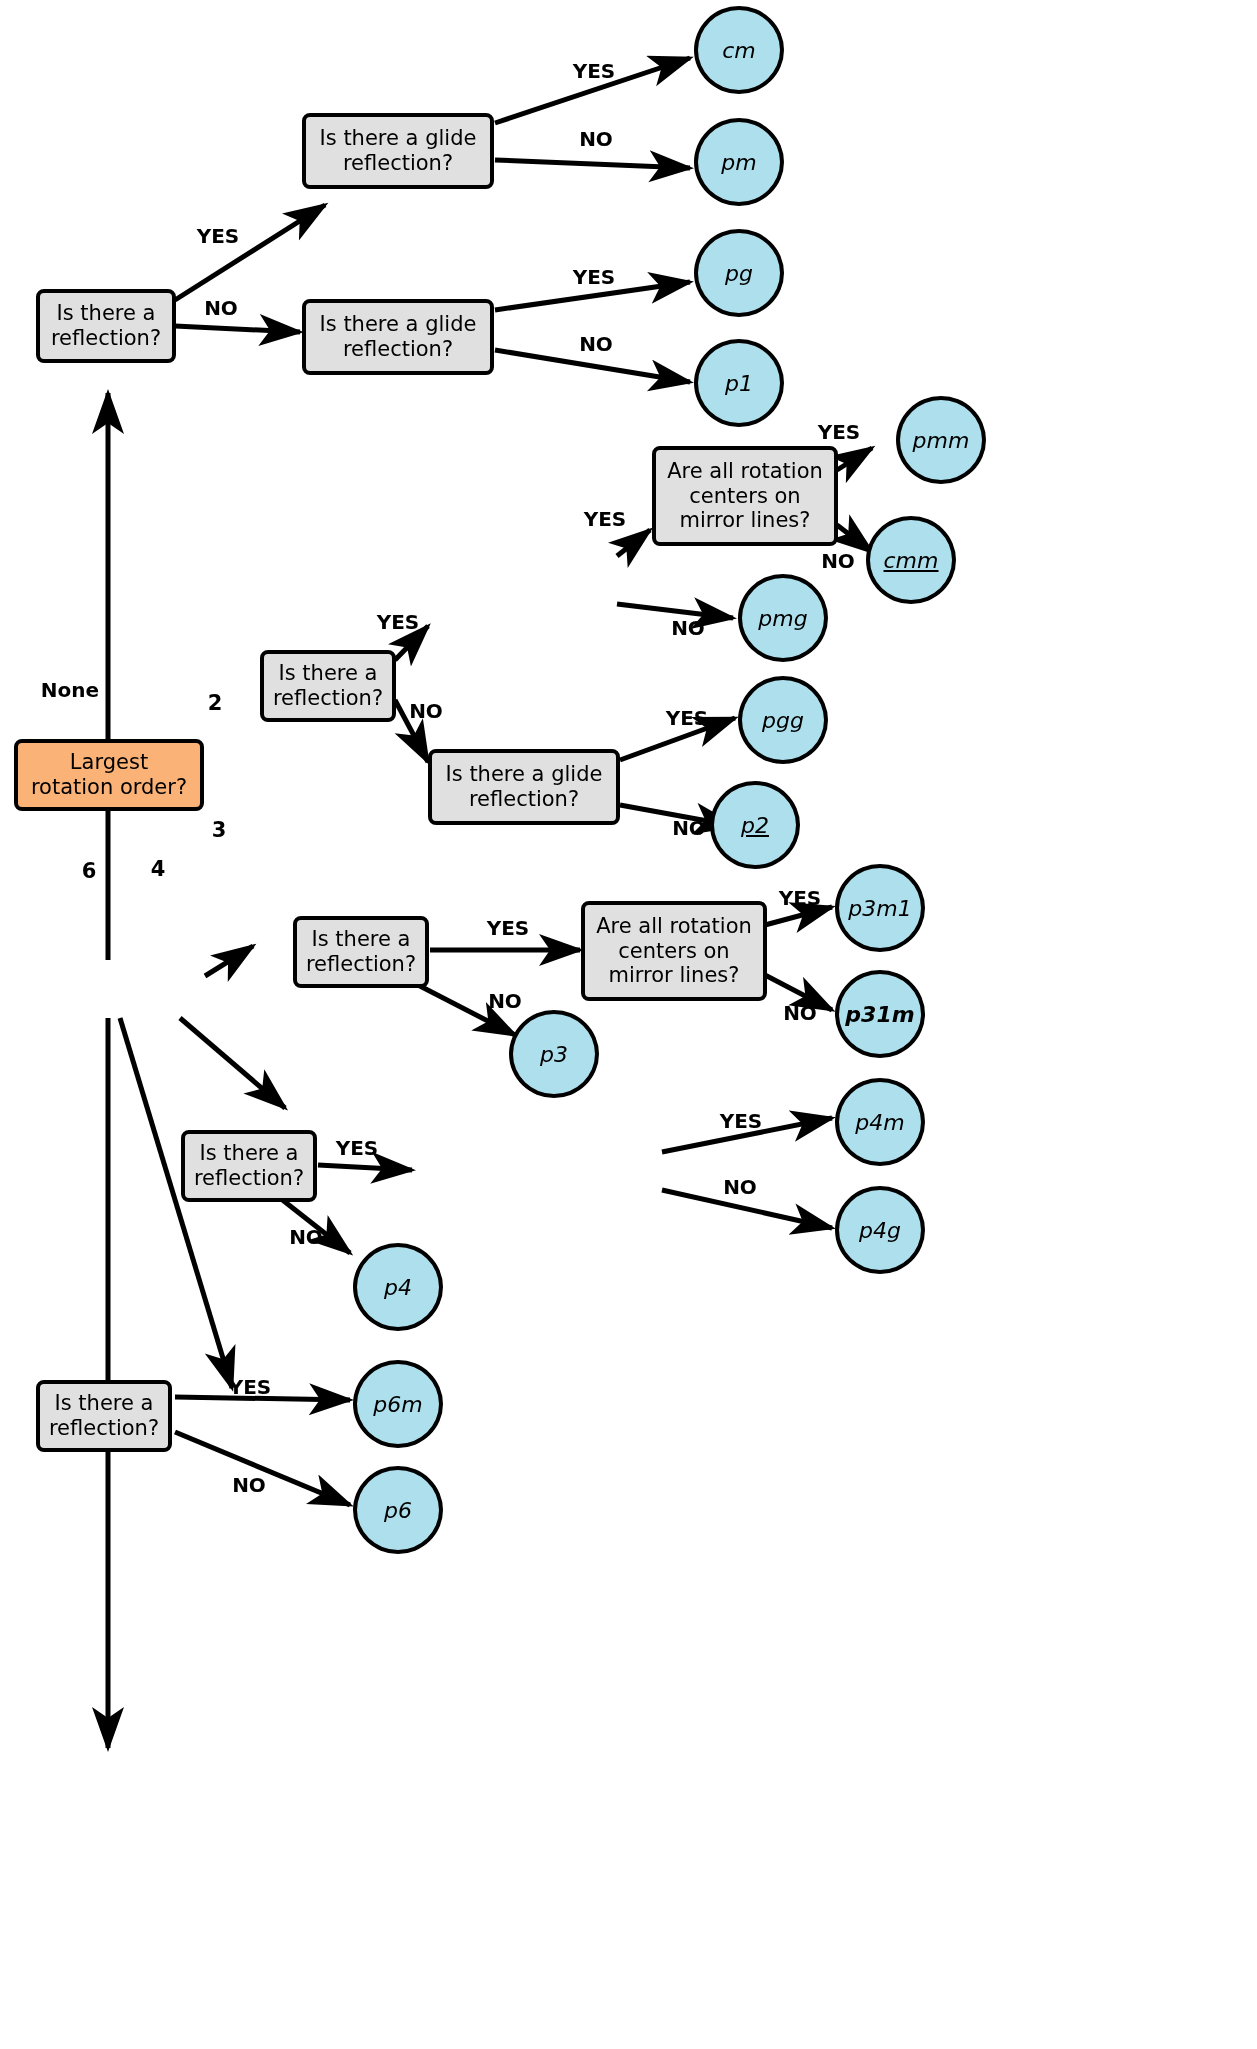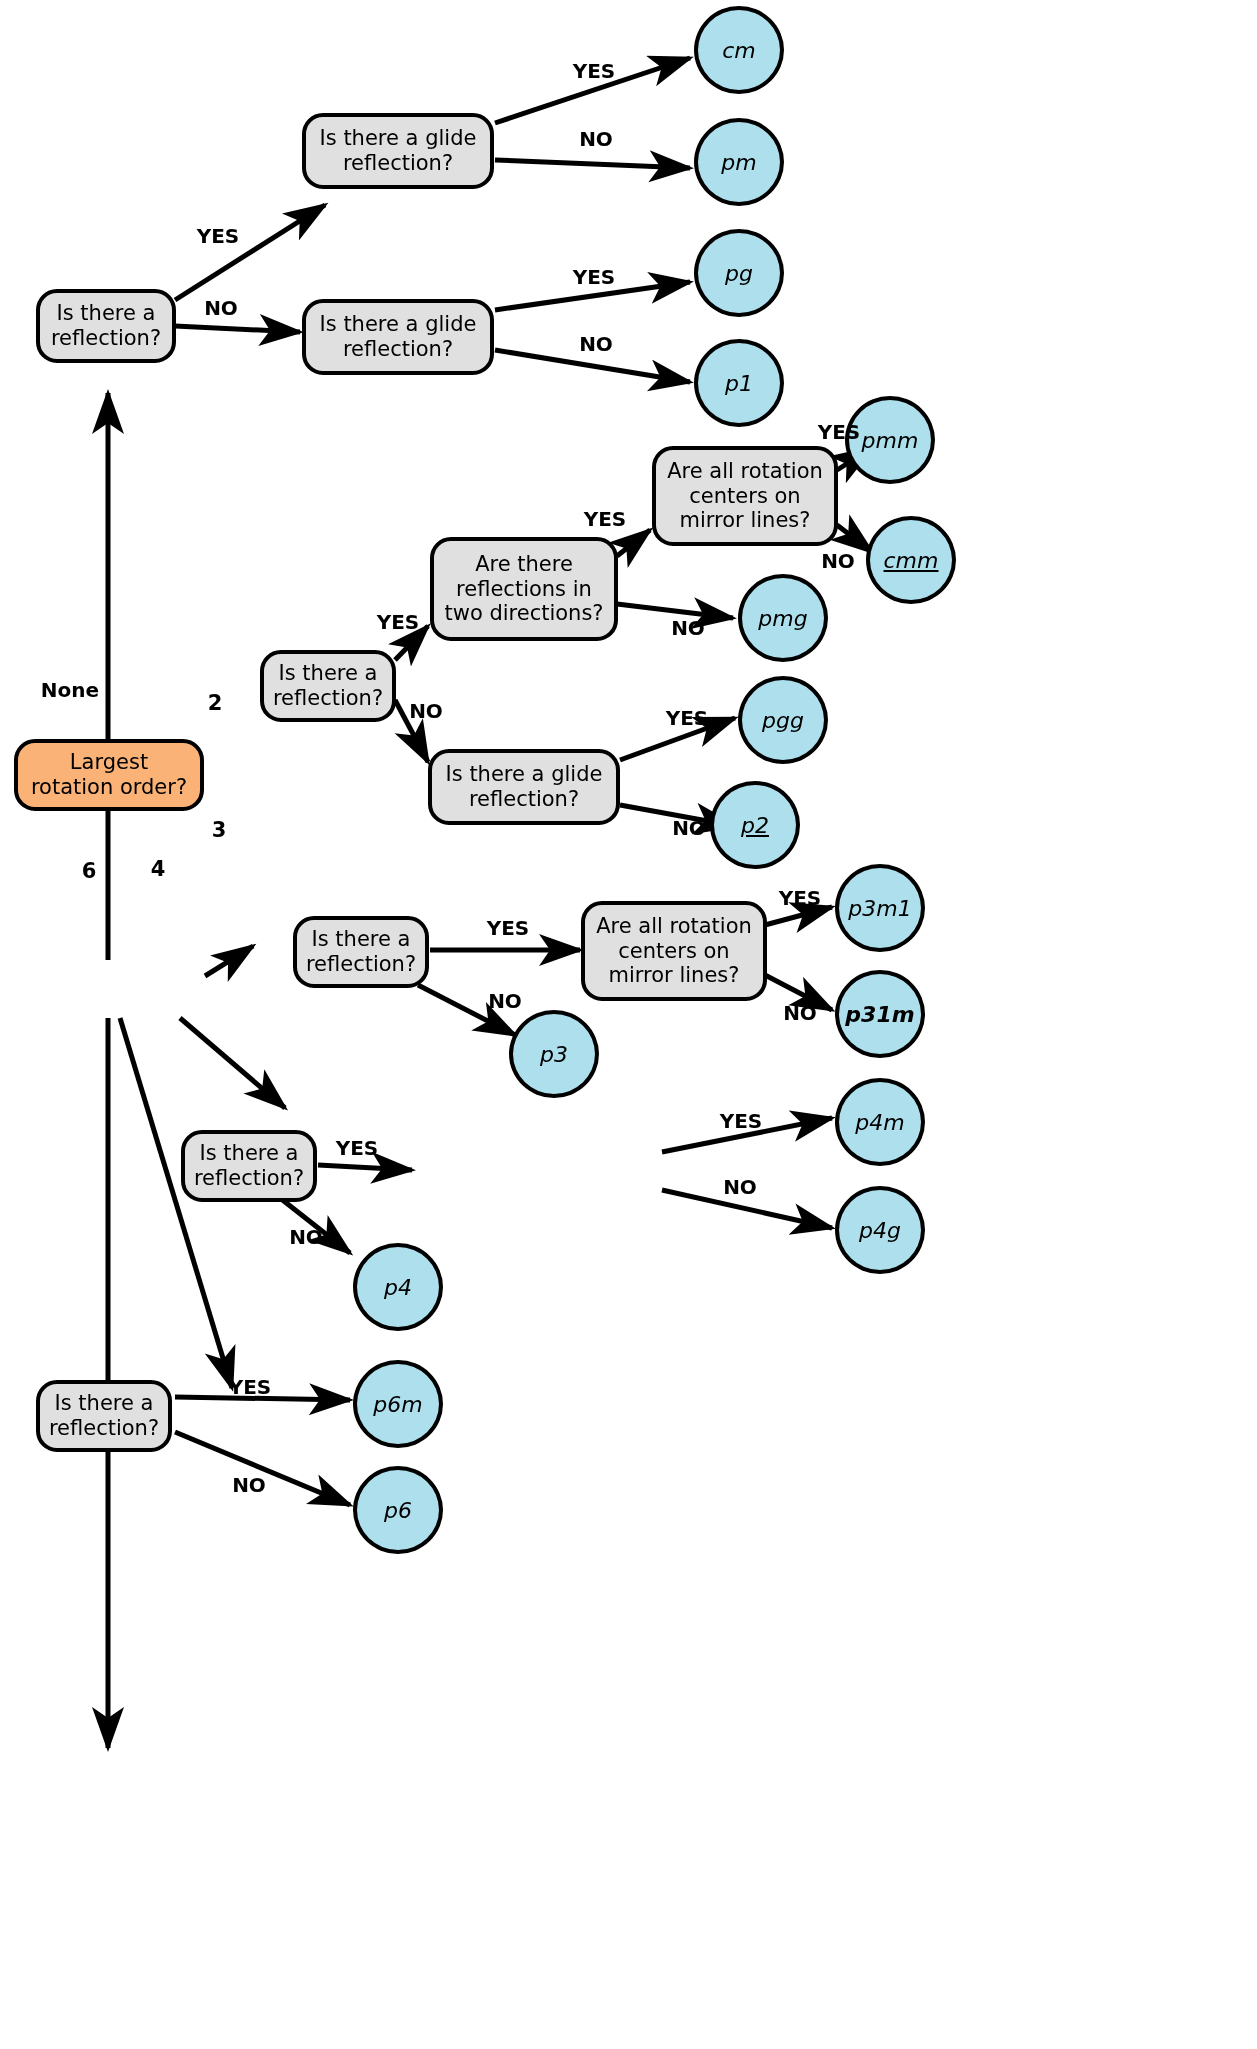--- a/index.html
+++ b/index.html
@@ -27,21 +27,21 @@
     box-sizing: border-box;
     display: flex;
     align-items: center;
     justify-content: center;
     text-align: center;
     color: #000000;
   }
   .decision {
     background: #e0e0e0;
     border: 4px solid #000000;
-    border-radius: 21px;
+    border-radius: 8px;
     font-size: 21px;
     line-height: 1.18;
     padding: 12px 8px;
   }
   .decision.highlight {
     background: #fbb277;
   }
   .terminal {
     background: #addfec;
     border: 4px solid #000000;
@@ -154,25 +154,20 @@
   <div class="node decision highlight" style="left:14px; top:739px; width:190px; height:72px;">
     <span style="white-space:pre-line">Largest
 rotation order?</span>
   </div>
 
   <div class="node decision" style="left:260px; top:650px; width:136px; height:72px;">
     <span style="white-space:pre-line">Is there a
 reflection?</span>
   </div>
 
-  <div class="node decision" style="left:430px; top:537px; width:188px; height:104px;">
-    <span style="white-space:pre-line">Are there
-reflections in
-two directions?</span>
-  </div>
 
   <div class="node decision" style="left:652px; top:446px; width:186px; height:100px;">
     <span style="white-space:pre-line">Are all rotation
 centers on
 mirror lines?</span>
   </div>
 
   <div class="node decision" style="left:428px; top:749px; width:192px; height:76px;">
     <span style="white-space:pre-line">Is there a glide
 reflection?</span>
@@ -209,21 +204,21 @@
   </div>
 
   <div class="node terminal" style="left:694px; top:229px; width:90px; height:88px;">
     <span>pg</span>
   </div>
 
   <div class="node terminal" style="left:694px; top:339px; width:90px; height:88px;">
     <span>p1</span>
   </div>
 
-  <div class="node terminal" style="left:845px; top:396px; width:90px; height:88px;">
+  <div class="node terminal" style="left:896px; top:396px; width:90px; height:88px;">
     <span>pmm</span>
   </div>
 
   <div class="node terminal" style="left:866px; top:516px; width:90px; height:88px;text-decoration:underline;">
     <span>cmm</span>
   </div>
 
   <div class="node terminal" style="left:738px; top:574px; width:90px; height:88px;">
     <span>pmg</span>
   </div>

